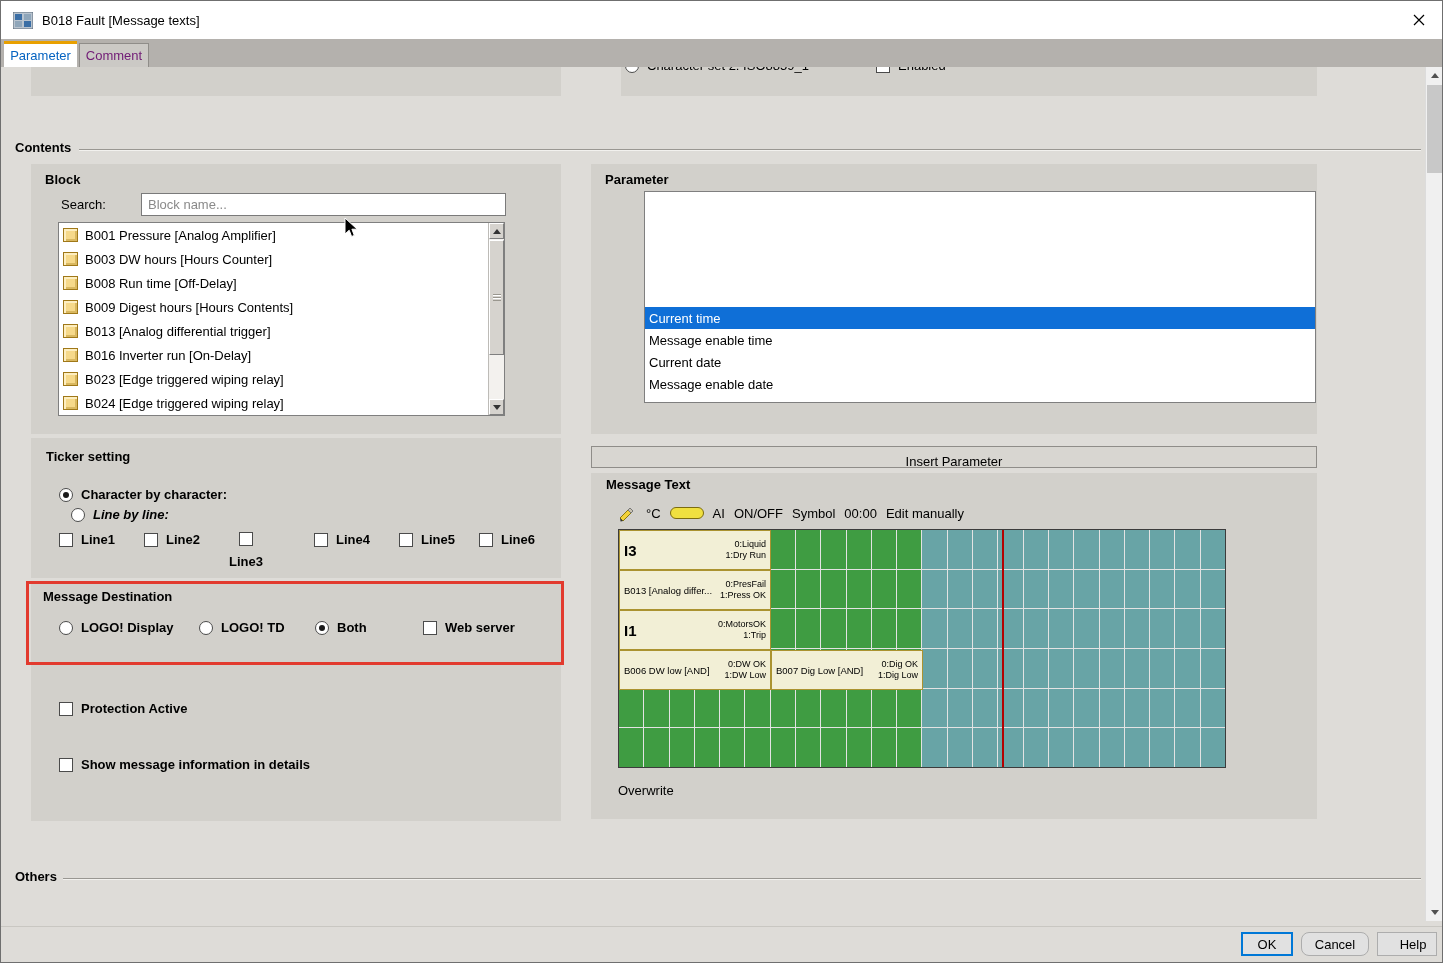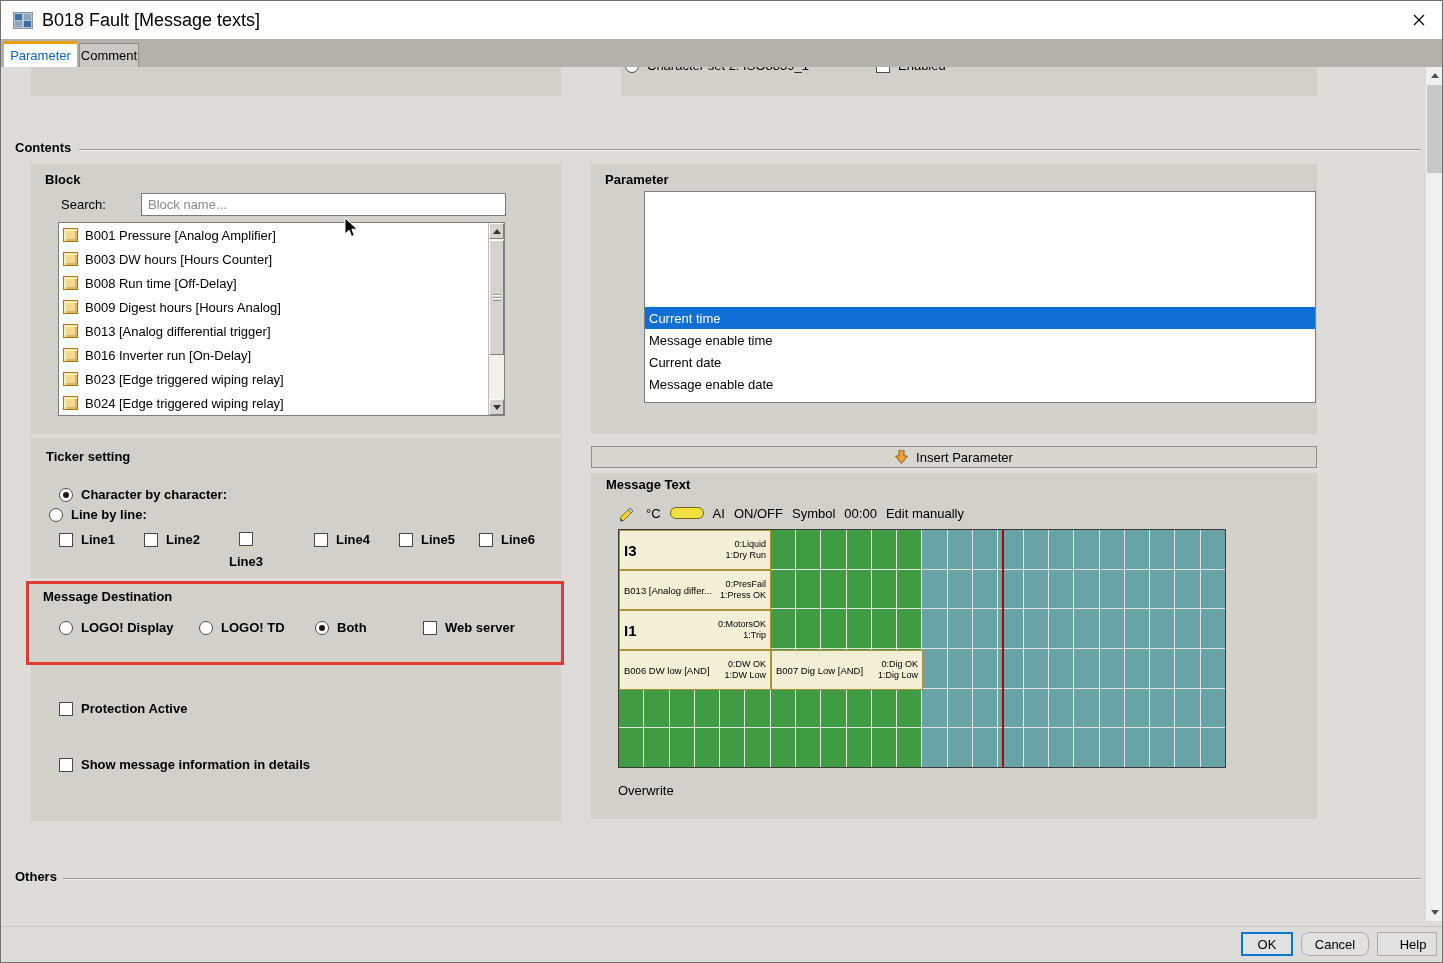--- a/index.html
+++ b/index.html
@@ -6,28 +6,28 @@
   html,body { background:#9a9a9a; }
   .screen {
     position:relative; width:1443px; height:963px;
     background:#dedcd8; border:1px solid #6f6f6f; overflow:hidden;
     font-family:"Liberation Sans", sans-serif; font-size:13px; color:#000;
   }
 
   
   .titlebar { position:absolute; left:0; top:0; width:100%; height:38px; background:#ffffff; display:flex; align-items:center; }
   .title-icon { margin-left:12px; width:20px; height:17px; flex:0 0 auto; }
-  .title-text { margin-left:9px; font-size:18px; }
+  .title-text { margin-left:9px; font-size:13px; }
   .close-btn { position:absolute; right:0; top:0; width:46px; height:38px; display:flex; align-items:center; justify-content:center; cursor:pointer; }
 
   
   .tabstrip { position:absolute; left:0; top:38px; width:100%; height:28px; background:#b4b1ad; }
   .tab { position:absolute; display:flex; align-items:center; justify-content:center; font-size:13px; cursor:pointer; }
   .tab.active { left:3px; top:2px; width:73px; height:26px; background:#ffffff; color:#0563c1; border-top:3px solid #e8a000; }
-  .tab.inactive { left:78px; top:4px; width:60px; height:24px; background:#cbc9c5; color:#000000; border:1px solid #8f8d89; border-bottom:none; }
+  .tab.inactive { left:78px; top:4px; width:70px; height:24px; background:#cbc9c5; color:#701a75; border:1px solid #8f8d89; border-bottom:none; }
 
   
   .content-bg { position:absolute; left:0; top:66px; width:100%; height:859px; background:#dedcd8; }
   .panel { position:absolute; background:#d2d0cb; }
   .panel-title { position:absolute; font-weight:bold; font-size:13px; }
   .section-label { position:absolute; font-weight:bold; font-size:13px; }
   .hline { position:absolute; height:0; border-top:1px solid #999792; box-shadow:0 1px 0 #f2f1ee; }
 
   
   .listbox { position:absolute; background:#fff; border:1px solid #7f7f7f; overflow:hidden; }
@@ -55,21 +55,21 @@
   .txt-input::placeholder { color:#8a8a8a; }
   .radio { width:14px; height:14px; border:1px solid #4b4b4b; border-radius:50%; background:#fff; display:inline-block; position:relative; flex:0 0 auto; cursor:pointer; }
   .radio.checked::after { content:""; position:absolute; left:3px; top:3px; width:6px; height:6px; border-radius:50%; background:#1a1a1a; }
   .checkbox { width:14px; height:14px; border:1px solid #4b4b4b; background:#fff; display:inline-block; flex:0 0 auto; cursor:pointer; }
   .ctl { position:absolute; display:flex; align-items:center; gap:8px; font-weight:bold; white-space:nowrap; }
 
   
   .red-box { position:absolute; left:25px; top:580px; width:538px; height:84px; border:3px solid #e23a2e; z-index:6; pointer-events:none; }
 
   
-  .insert-btn { position:absolute; left:590px; top:445px; width:726px; height:22px; background:#d8d6d1; border:1px solid #8f8d89; display:flex; align-items:center; justify-content:center; gap:8px; font-size:13px; cursor:pointer; }
+  .insert-btn { position:absolute; left:590px; top:445px; width:726px; height:22px; background:#d8d6d1; border:1px solid #8f8d89; display:flex; align-items:center; justify-content:center; gap:8px; font-size:13px; cursor:pointer;flex-direction:column; }
 
   
   .mt-toolbar { position:absolute; left:27px; top:30px; height:20px; display:flex; align-items:center; gap:9px; font-size:13px; }
   .pill-icon { width:34px; height:12px; background:#f0e040; border:1px solid #7c6c10; border-radius:6px; }
   .bold { font-weight:normal; }
 
   
   .msg-grid { position:absolute; left:27px; top:56px; width:608px; height:239px; background:#e3e3e3; border:1px solid #3c3c3c;
               display:grid; grid-template-columns:repeat(24,1fr); grid-template-rows:repeat(6,1fr); gap:1px; }
   .gcell { background:#3f9c42; }
@@ -144,21 +144,21 @@
       <div class="lrow">
           <span class="blk-ico"></span>
           <span>B003 DW hours [Hours Counter]</span>
         </div>
       <div class="lrow">
           <span class="blk-ico"></span>
           <span>B008 Run time [Off-Delay]</span>
         </div>
       <div class="lrow">
           <span class="blk-ico"></span>
-          <span>B009 Digest hours [Hours Analog]</span>
+          <span>B009 Digest hours [Hours Contents]</span>
         </div>
       <div class="lrow">
           <span class="blk-ico"></span>
           <span>B013 [Analog differential trigger]</span>
         </div>
       <div class="lrow">
           <span class="blk-ico"></span>
           <span>B016 Inverter run [On-Delay]</span>
         </div>
       <div class="lrow">
@@ -192,21 +192,21 @@
       <div class="prow">Message enable date</div>
     </div>
   </div>
 
   <div class="panel" style="left:30px; top:437px; width:530px; height:140px;">
     <div class="panel-title" style="left:15px; top:11px;">Ticker setting</div>
     <div class="ctl" style="left:28px; top:41px;margin-top:8px;">
       <span class="radio checked"></span>
       <span>Character by character:</span>
     </div>
-    <div class="ctl" style="left:18px; top:69px;">
+    <div class="ctl" style="left:40px; top:69px;font-style:italic;">
       <span class="radio"></span>
       <span>Line by line:</span>
     </div>
     <div class="ctl" style="left:28px; top:94px;">
         <span class="checkbox"></span>
         <span>Line1</span>
       </div>
     <div class="ctl" style="left:113px; top:94px;">
         <span class="checkbox"></span>
         <span>Line2</span>

